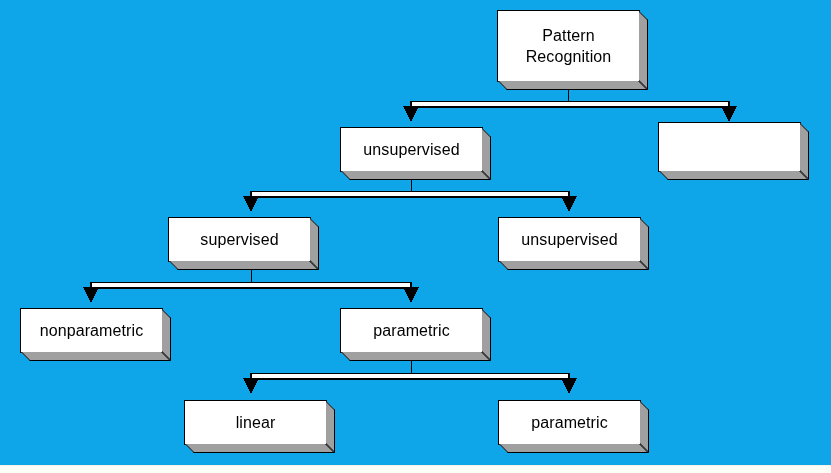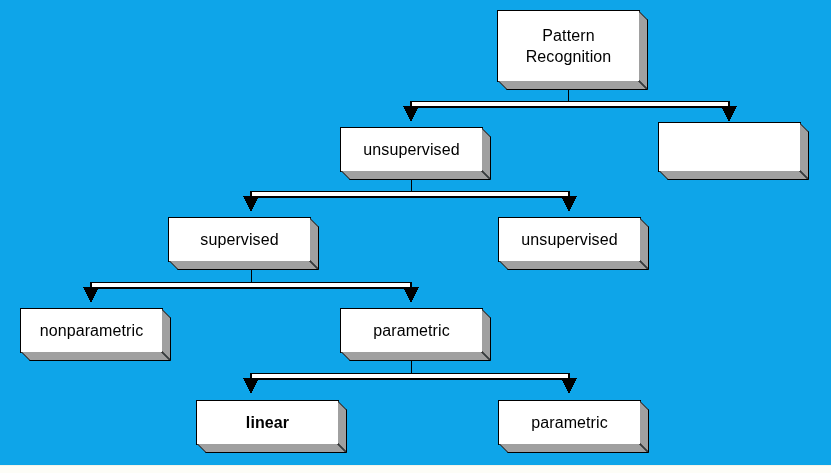--- a/index.html
+++ b/index.html
@@ -165,21 +165,21 @@
     <span class="face-bottom"></span>
     <span class="node-label">nonparametric</span>
   </div>
 
   <div class="node" style="left:340px; top:308px; width:143px; height:45px;">
     <span class="face-right"></span>
     <span class="face-bottom"></span>
     <span class="node-label">parametric</span>
   </div>
 
-  <div class="node" style="left:196px; top:400px; width:143px; height:45px;font-weight:bold;">
+  <div class="node" style="left:184px; top:400px; width:143px; height:45px;">
     <span class="face-right"></span>
     <span class="face-bottom"></span>
     <span class="node-label">linear</span>
   </div>
 
   <div class="node" style="left:498px; top:400px; width:143px; height:45px;">
     <span class="face-right"></span>
     <span class="face-bottom"></span>
     <span class="node-label">parametric</span>
   </div>

